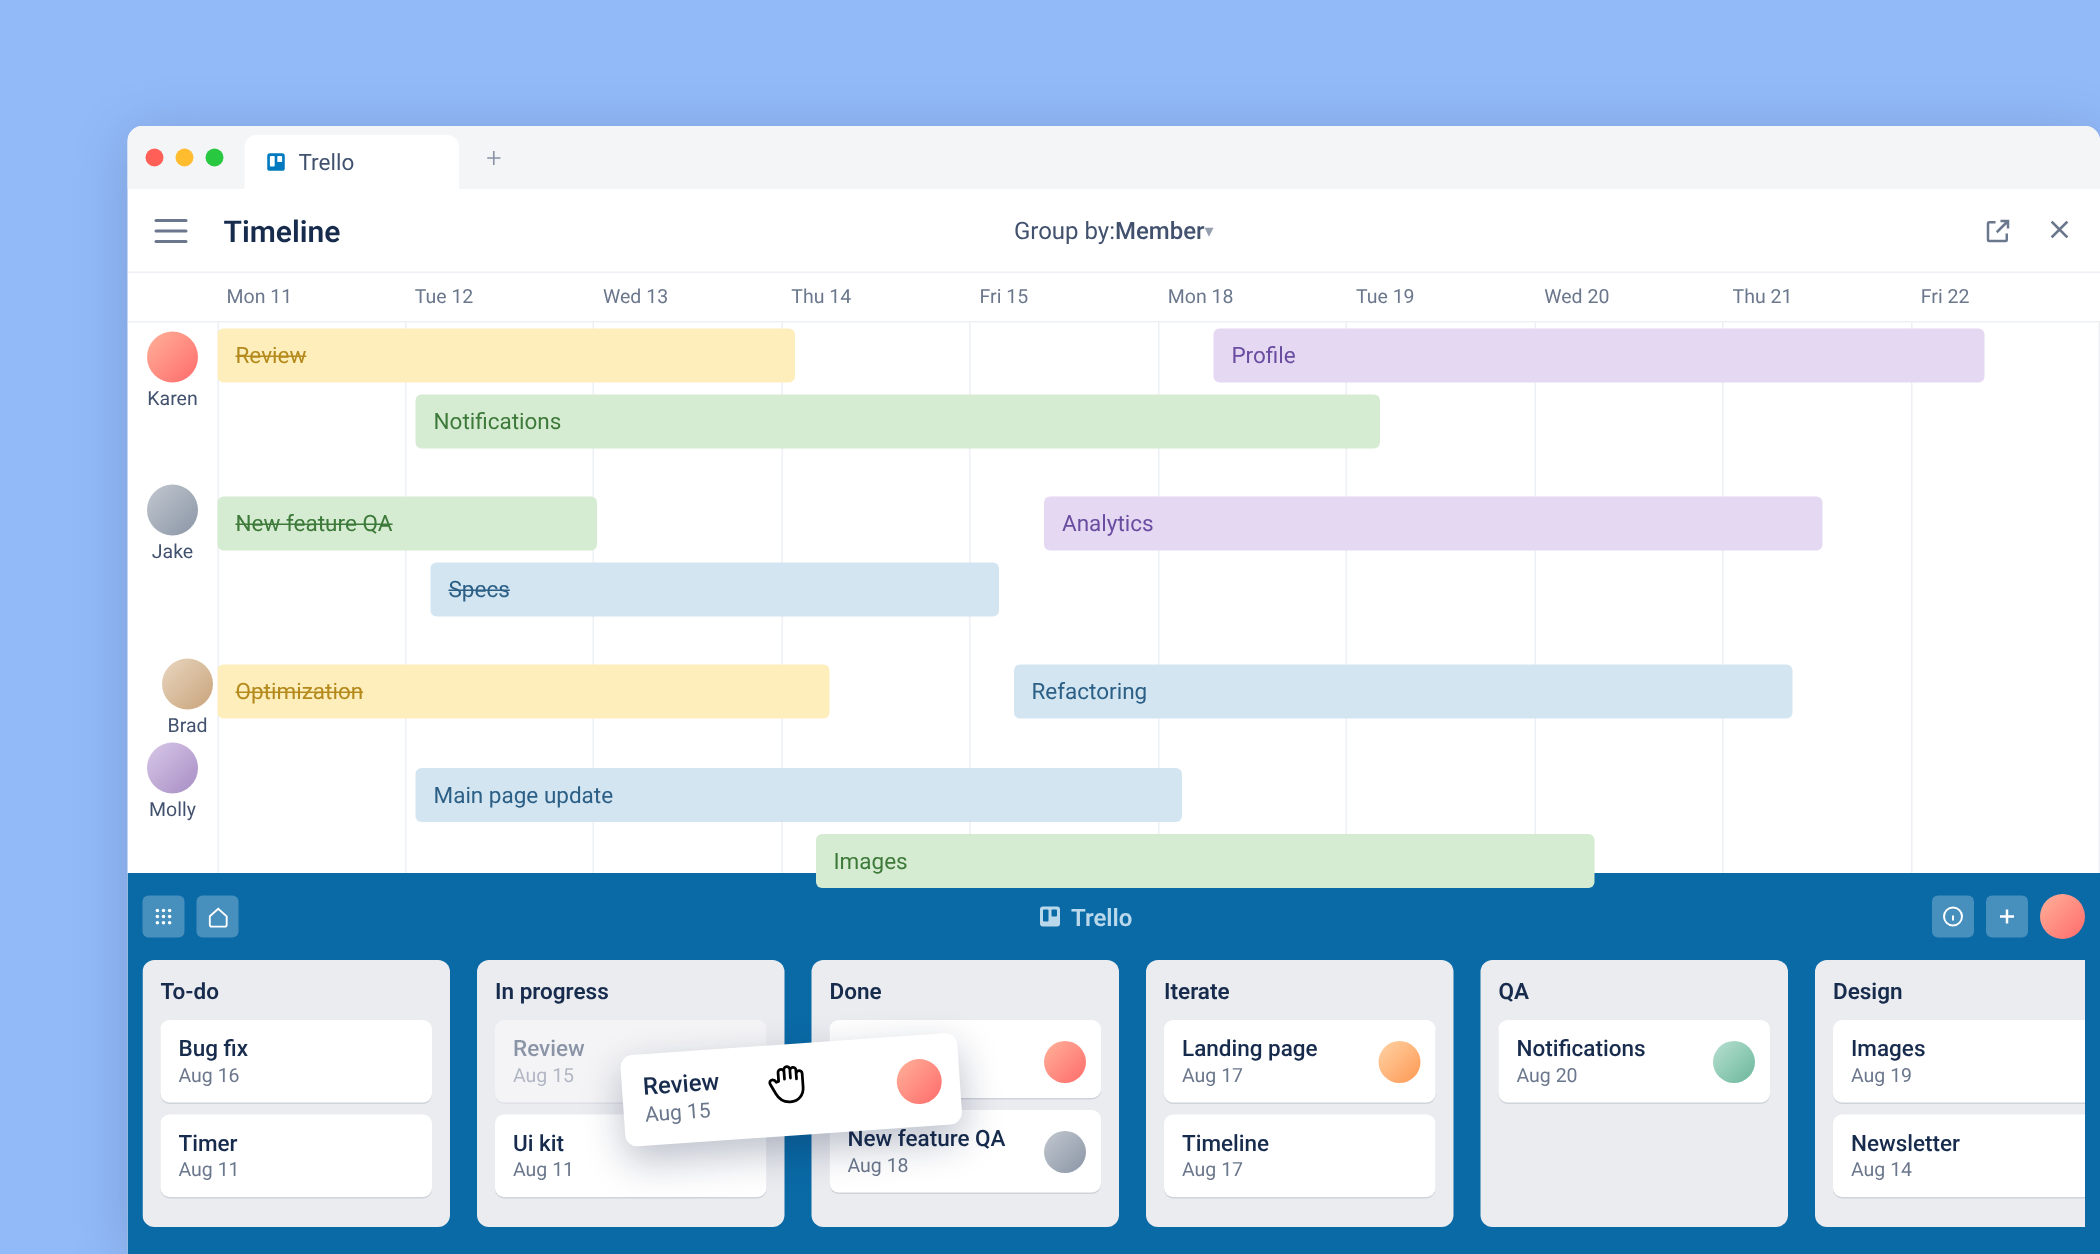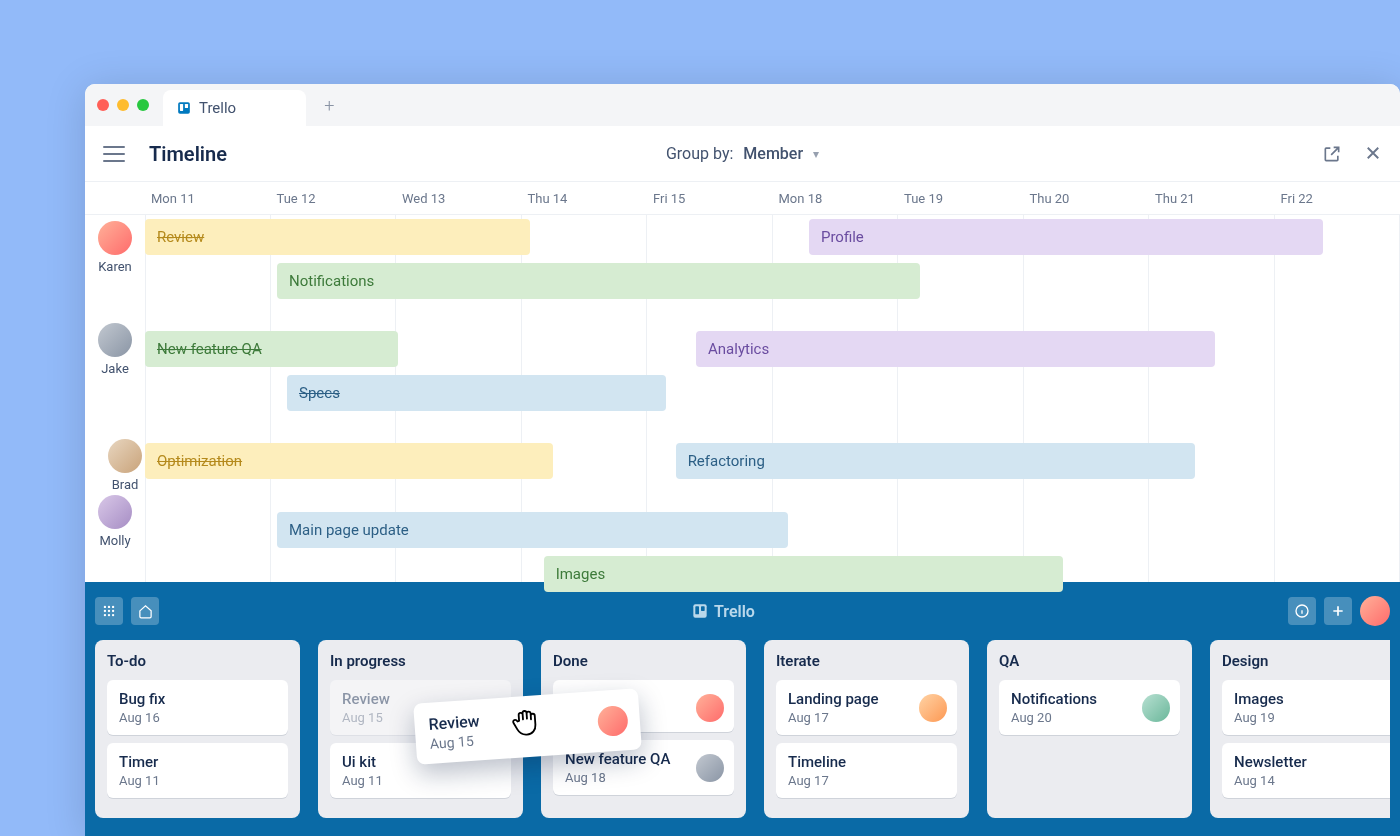--- a/index.html
+++ b/index.html
@@ -41,21 +41,21 @@
   }
   .tab-logo { width:14px;height:14px;}
   .newtab { margin-left:18px; color:#8993a4; font-size:18px; font-weight:300;}
   
   .header {
     height:56px; display:flex; align-items:center; padding:0 18px; border-bottom:1px solid #edf0f4;
   }
   .hamburger { width:22px; height:16px; display:flex; flex-direction:column; justify-content:space-between; margin-right:24px;}
   .hamburger span{height:2px;background:#6b778c;border-radius:1px;}
   .page-title { font-size:20px; font-weight:600; color:#172b4d; }
-  .group-by { margin-left:auto; margin-right:auto; display:flex; align-items:center; gap:10px; font-size:16px; position:absolute; left:50%; transform:translateX(-50%);}
+  .group-by { margin-left:auto; margin-right:auto; display:flex; align-items:center; font-size:16px; position:absolute; left:50%; transform:translateX(-50%);}
   .group-by .lbl{color:#42526e;}
   .group-by .val{color:#42526e; font-weight:500;}
   .chev{color:#97a0af;font-size:12px;}
   .hdr-actions{margin-left:auto;display:flex;gap:22px;color:#6b778c;}
   .hdr-actions svg, .hdr-actions span{cursor:pointer;}
   
   .timeline-area{position:relative; flex:0 0 auto;}
   .date-header{
     display:flex; height:32px; padding-left:60px;
   }
@@ -165,21 +165,21 @@
 
   <div class="timeline-area">
     <div class="date-header" id="date-header">
         <div class="date-col" style="width: 132px;">Mon 11</div>
         <div class="date-col" style="width: 132px;">Tue 12</div>
         <div class="date-col" style="width: 132px;">Wed 13</div>
         <div class="date-col" style="width: 132px;">Thu 14</div>
         <div class="date-col" style="width: 132px;">Fri 15</div>
         <div class="date-col" style="width: 132px;">Mon 18</div>
         <div class="date-col" style="width: 132px;">Tue 19</div>
-        <div class="date-col" style="width: 132px;">Thu 20</div>
+        <div class="date-col" style="width: 132px;">Wed 20</div>
         <div class="date-col" style="width: 132px;">Thu 21</div>
         <div class="date-col" style="width: 132px;">Fri 22</div>
       </div>
     <div class="grid">
       <div class="vlines" id="vlines">
           <div class="vcol" style="width: 132px;"></div>
           <div class="vcol" style="width: 132px;"></div>
           <div class="vcol" style="width: 132px;"></div>
           <div class="vcol" style="width: 132px;"></div>
           <div class="vcol" style="width: 132px;"></div>

